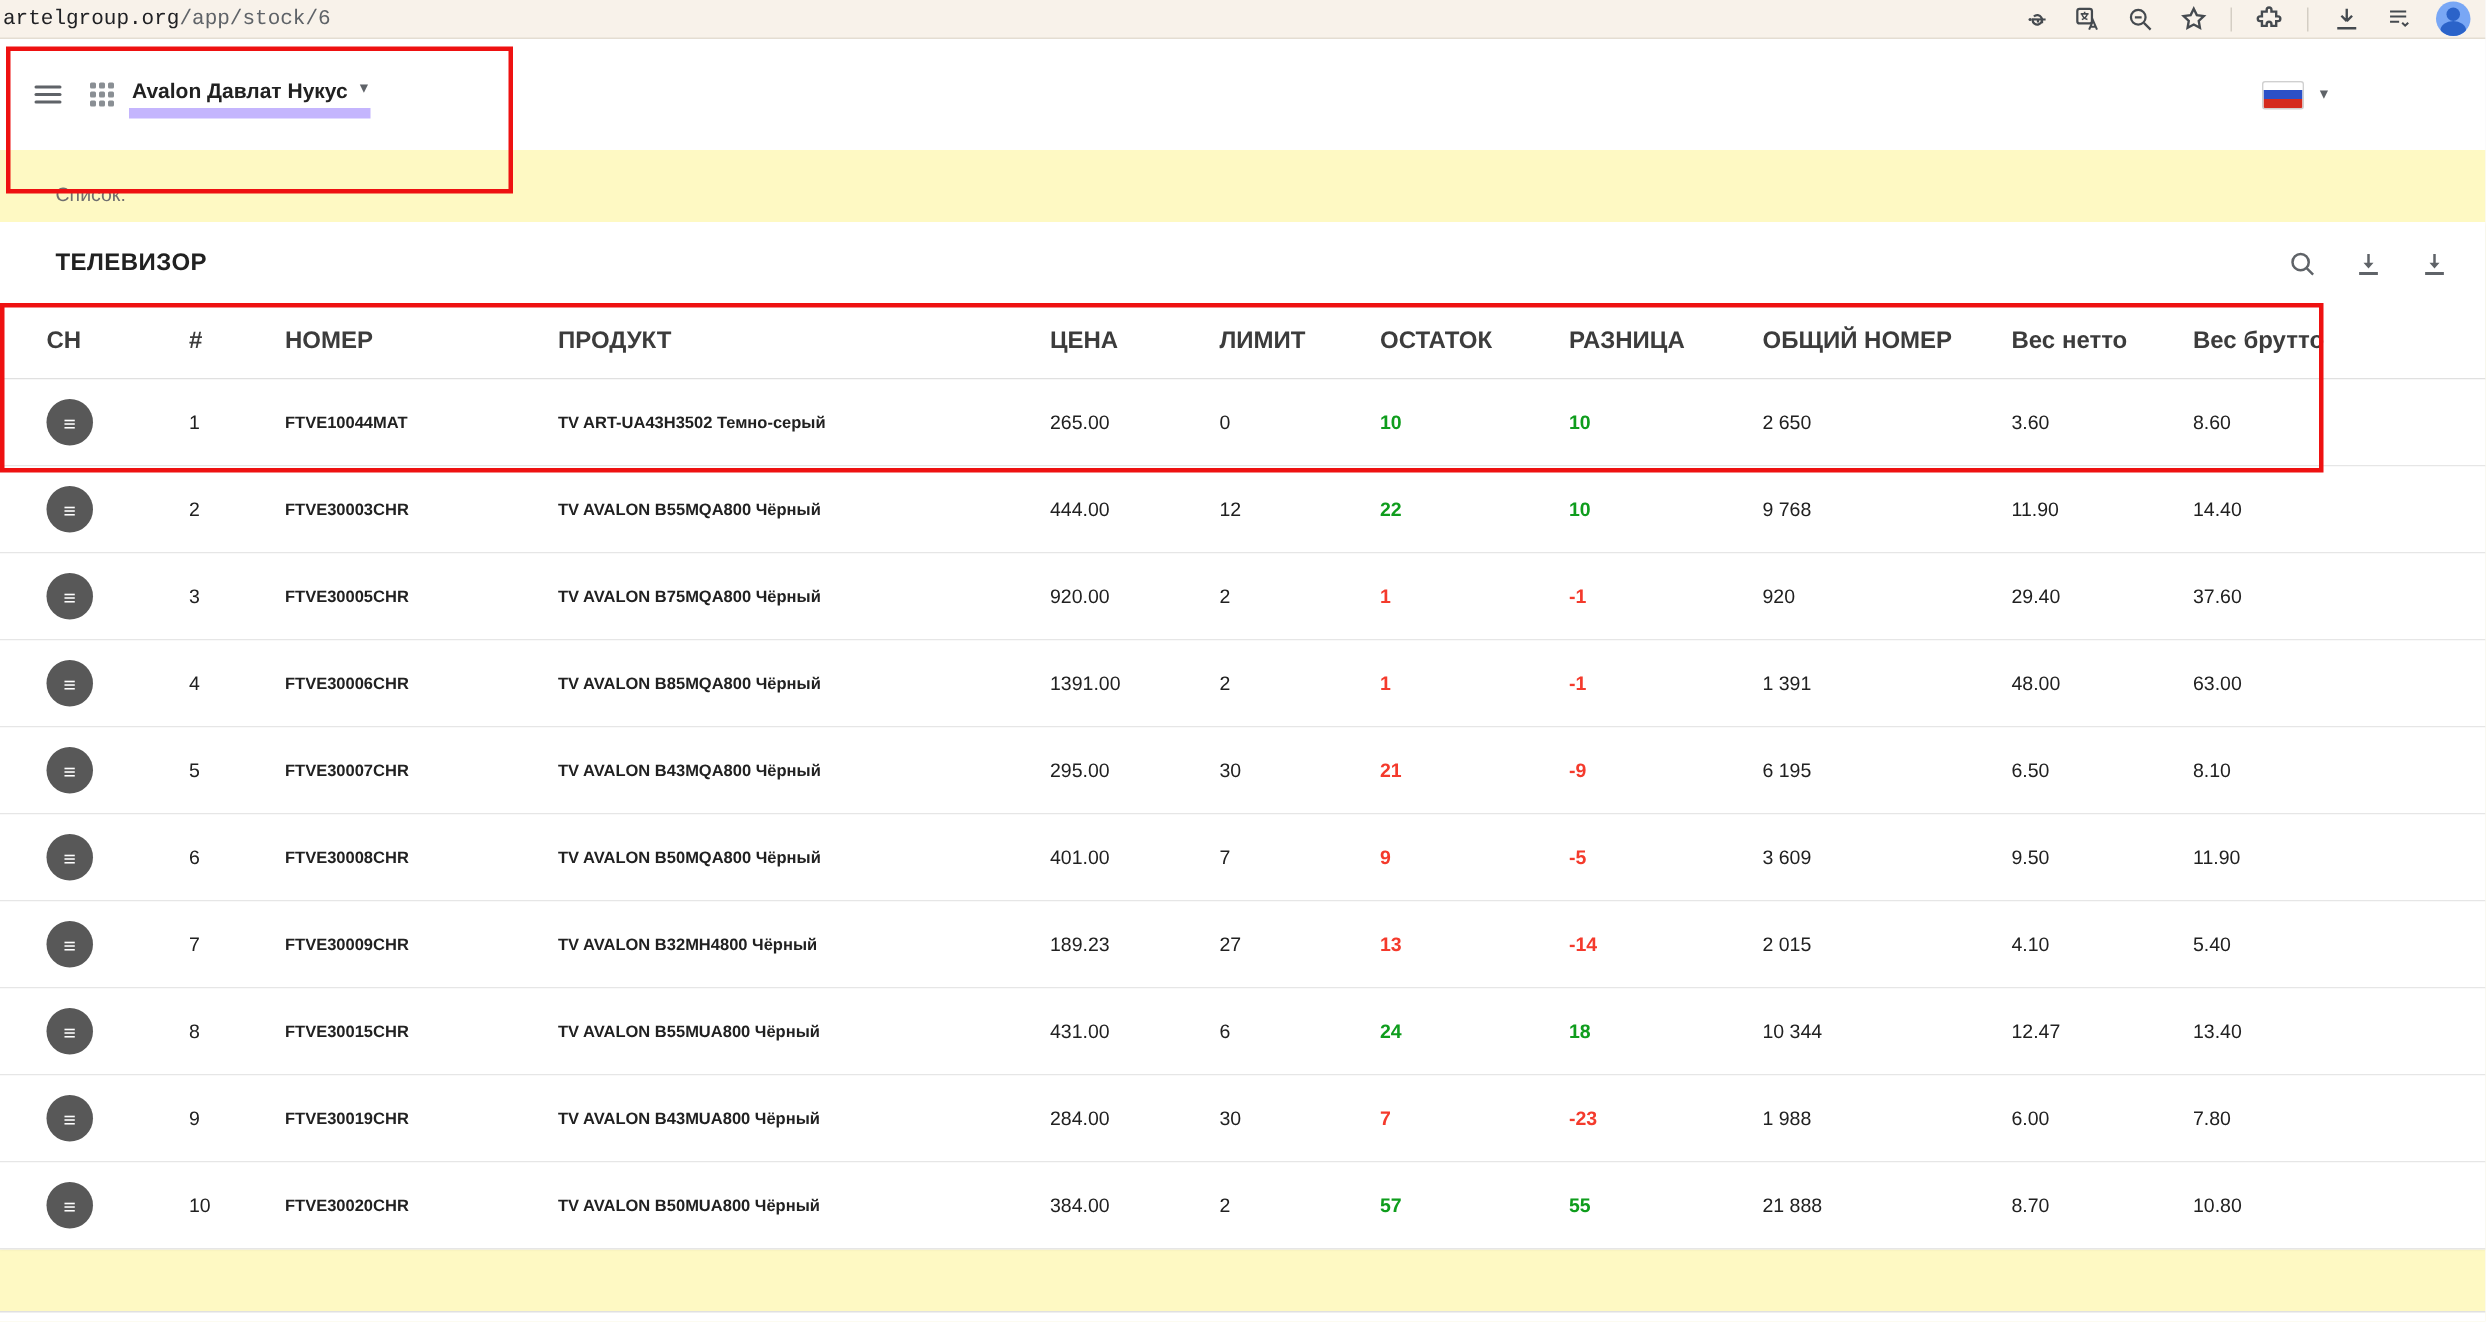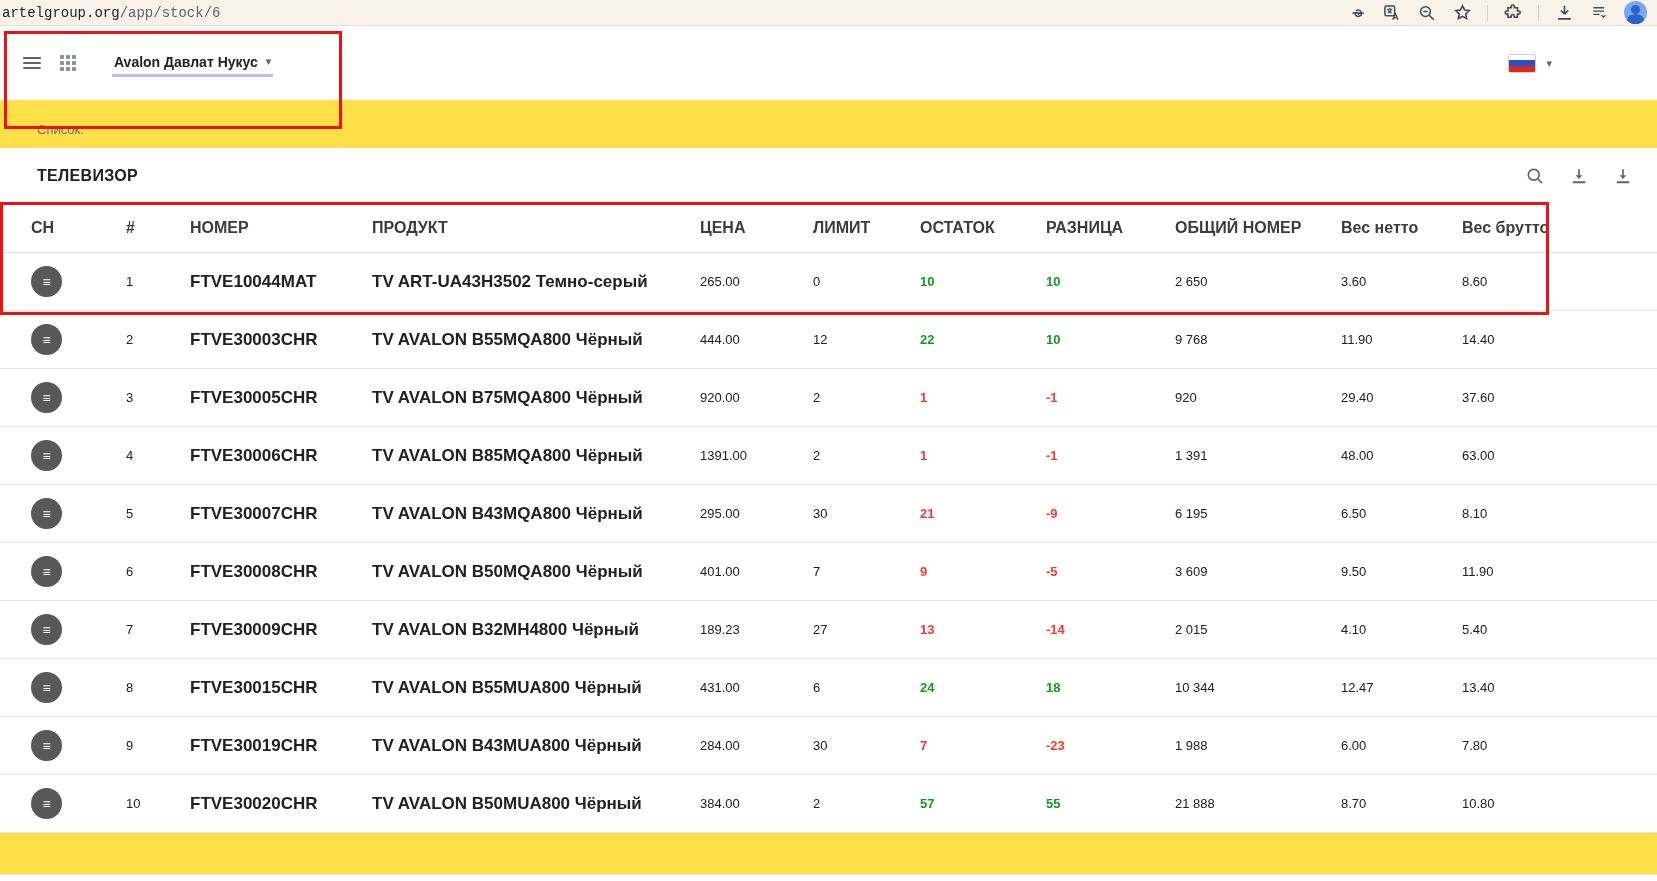--- a/index.html
+++ b/index.html
@@ -37,52 +37,52 @@
     background: #ffffff;
     display: flex; align-items: center;
     padding: 0 105px 0 14px;
     z-index: 2;
   }
   .icon-btn { background: none; border: none; cursor: pointer; display: flex; align-items: center; justify-content: center; width: 36px; height: 36px; }
   .hamburger { width: 18px; height: 12px; display: flex; flex-direction: column; justify-content: space-between; }
   .hamburger i { display: block; height: 2px; background: #5f6368; border-radius: 1px; }
   .grid-icon { width: 16px; height: 16px; display: grid; grid-template-columns: repeat(3, 1fr); gap: 2px; }
   .grid-icon i { background: #8a8f94; border-radius: 1px; }
-  .company-select { display: flex; align-items: center; gap: 8px; margin-left: 26px; padding: 4px 2px; border-bottom: 3px solid #c4b5fd; cursor: pointer; background: none; border-top: none; border-left: none; border-right: none; }
+  .company-select { display: flex; align-items: center; gap: 8px; margin-left: 0; padding: 4px 2px; border-bottom: 7px solid #c4b5fd; cursor: pointer; background: none; border-top: none; border-left: none; border-right: none; }
   .company-select .label { font-size: 14px; font-weight: 700; color: #212121; }
   .caret { font-size: 11px; color: #5f6368; line-height: 1; }
   .appbar-spacer { flex: 1; }
   .lang-select { display: flex; align-items: center; gap: 10px; cursor: pointer; background: none; border: none; }
   .flag { width: 28px; height: 19px; border-radius: 2px; overflow: hidden; border: 1px solid #d0d0d0; display: flex; flex-direction: column; }
   .flag i { flex: 1; display: block; }
   .flag .w { background: #ffffff; } .flag .b { background: #2b50c8; } .flag .r { background: #d52b1e; }
 
   
-  .content { position: absolute; top: 100px; left: 0; width: 1657px; height: 781px; background: #fde047; }
+  .content { position: absolute; top: 100px; left: 0; width: 1657px; height: 781px; background: #fef9c3; }
   .list-label { position: absolute; top: 22px; left: 37px; font-size: 13px; color: #6f6f6f; }
 
   .card { position: absolute; top: 48px; left: 0; width: 1657px; height: 684px; background: #ffffff; box-shadow: 0 1px 2px rgba(0,0,0,0.08); }
   .card-header { height: 56px; display: flex; align-items: center; padding: 0 22px 0 37px; gap: 13px; }
   .card-title { font-size: 16px; font-weight: 700; letter-spacing: 0.3px; color: #212121; }
   .card-header-spacer { flex: 1; }
   .card-icons { display: flex; align-items: center; gap: 20px; }
   .cicon { background: none; border: none; cursor: pointer; color: #5f6368; display: flex; align-items: center; justify-content: center; width: 24px; height: 24px; }
 
   
   .thead, .trow {
     display: grid;
     grid-template-columns: 95px 64px 182px 328px 113px 107px 126px 129px 166px 121px 1fr;
     padding-left: 31px;
     align-items: center;
   }
   .thead { height: 49px; border-bottom: 1px solid #e0e0e0; }
   .th { font-size: 16px; font-weight: 700; color: #3c3c3c; padding-right: 8px; white-space: nowrap; }
   .trow { height: 58px; border-bottom: 1px solid #e6e6e6; background: #fff; }
   .cell { font-size: 13px; color: #212121; padding-right: 8px; white-space: nowrap; }
-  .cell.code, .cell.product { font-weight: 700; font-size: 17px; }
+  .cell.code, .cell.product { font-weight: 700; font-size: 11px; }
   .cell.stock, .cell.diff { font-weight: 700; }
   .pos { color: var(--pos, #0f9d1d); }
   .neg { color: var(--neg, #f43a2c); }
   .row-action { width: 31px; height: 31px; border-radius: 50%; border: none; background: #585858; color: #ffffff; cursor: pointer; display: flex; align-items: center; justify-content: center; font-size: 14px; line-height: 1; }
 
   .bottom-strip { position: absolute; top: 874px; left: 0; width: 1657px; height: 7px; background: #ffffff; border-top: 1px solid #e0e0e0; }
 
   
   .annotation { position: absolute; border: 3px solid var(--annotation, #ee1111); pointer-events: none; z-index: 10; background: transparent; }
   .annotation.box1 { left: 4px; top: 31px; width: 338px; height: 98px; }

